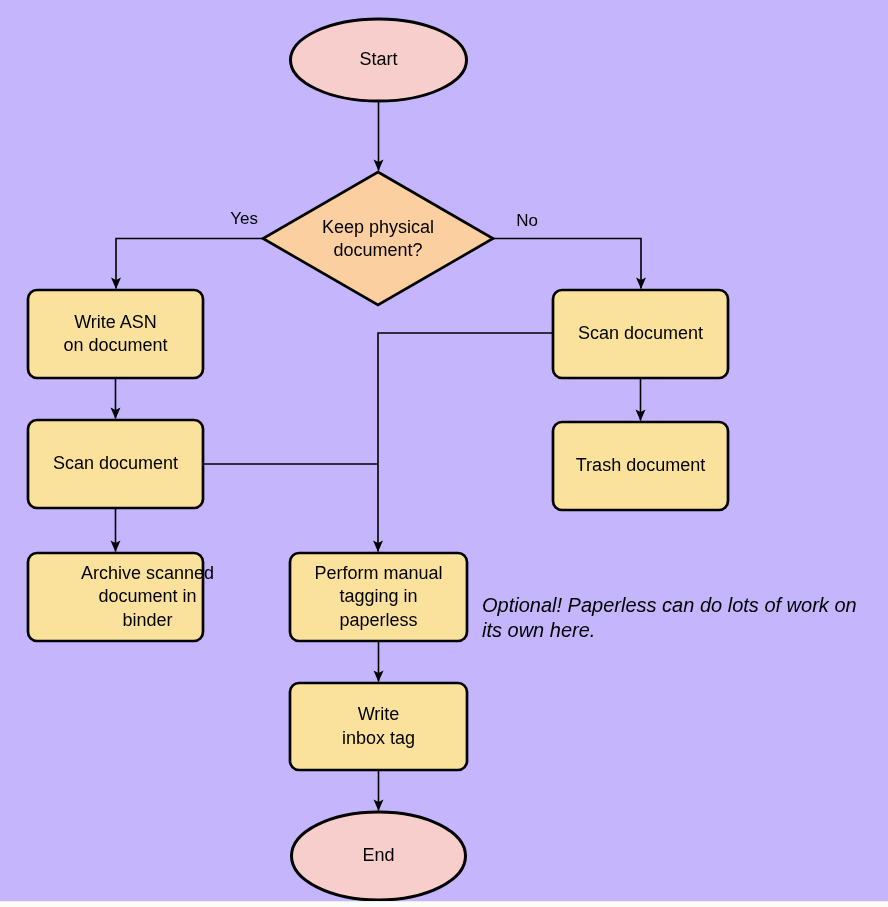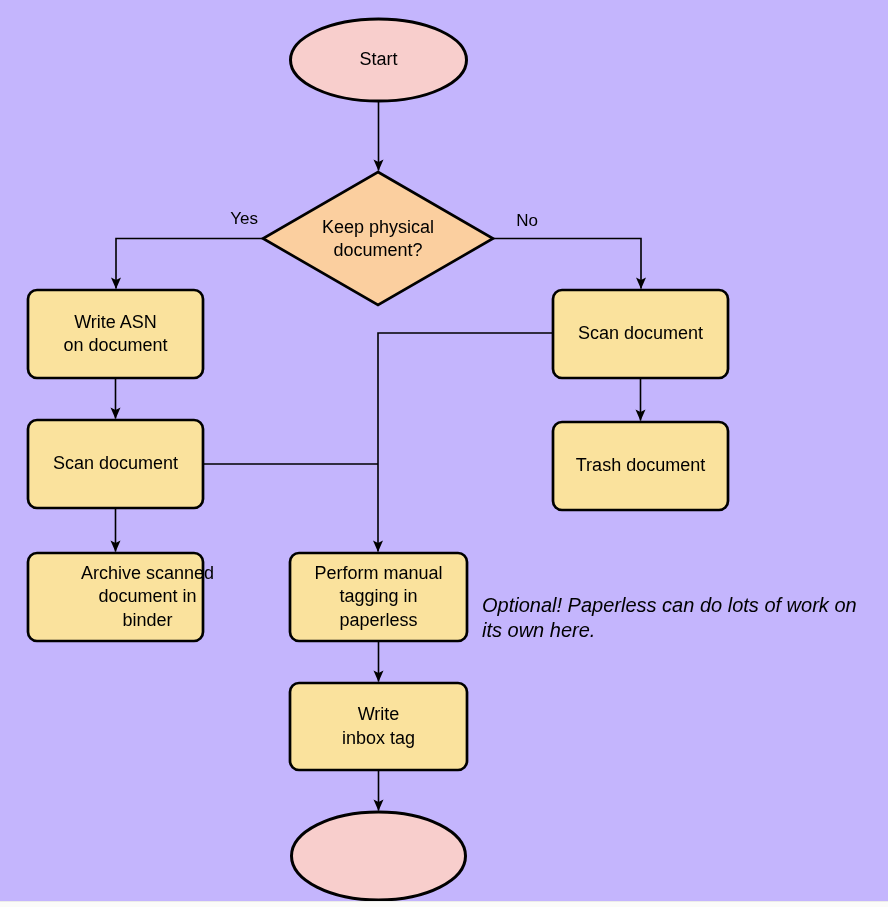--- a/index.html
+++ b/index.html
@@ -109,20 +109,21 @@
   <div class="node-label" style="left:28px; top:553px; width:175px; height:88px;margin-left:32px;">Archive scanned
 document in
 binder</div>
   <div class="node-label" style="left:553px; top:290px; width:175px; height:88px;">Scan document</div>
   <div class="node-label" style="left:553px; top:422px; width:175px; height:88px;">Trash document</div>
   <div class="node-label" style="left:290px; top:553px; width:177px; height:88px;">Perform manual
 tagging in
 paperless</div>
   <div class="node-label" style="left:290px; top:683px; width:177px; height:87px;">Write
 inbox tag</div>
+  <div class="node-label" style="left:291px; top:812px; width:175px; height:88px;">End</div>
 
   <div class="edge-label" style="left:198px; top:209px; width:60px;">Yes</div>
   <div class="edge-label" style="left:478px; top:211px; width:60px;">No</div>
 
   <div class="annotation" style="left:482px; top:593px; width:420px;">Optional! Paperless can do lots of work on
 its own here.</div>
 
   <div class="page-split"></div>
 
 </div>

